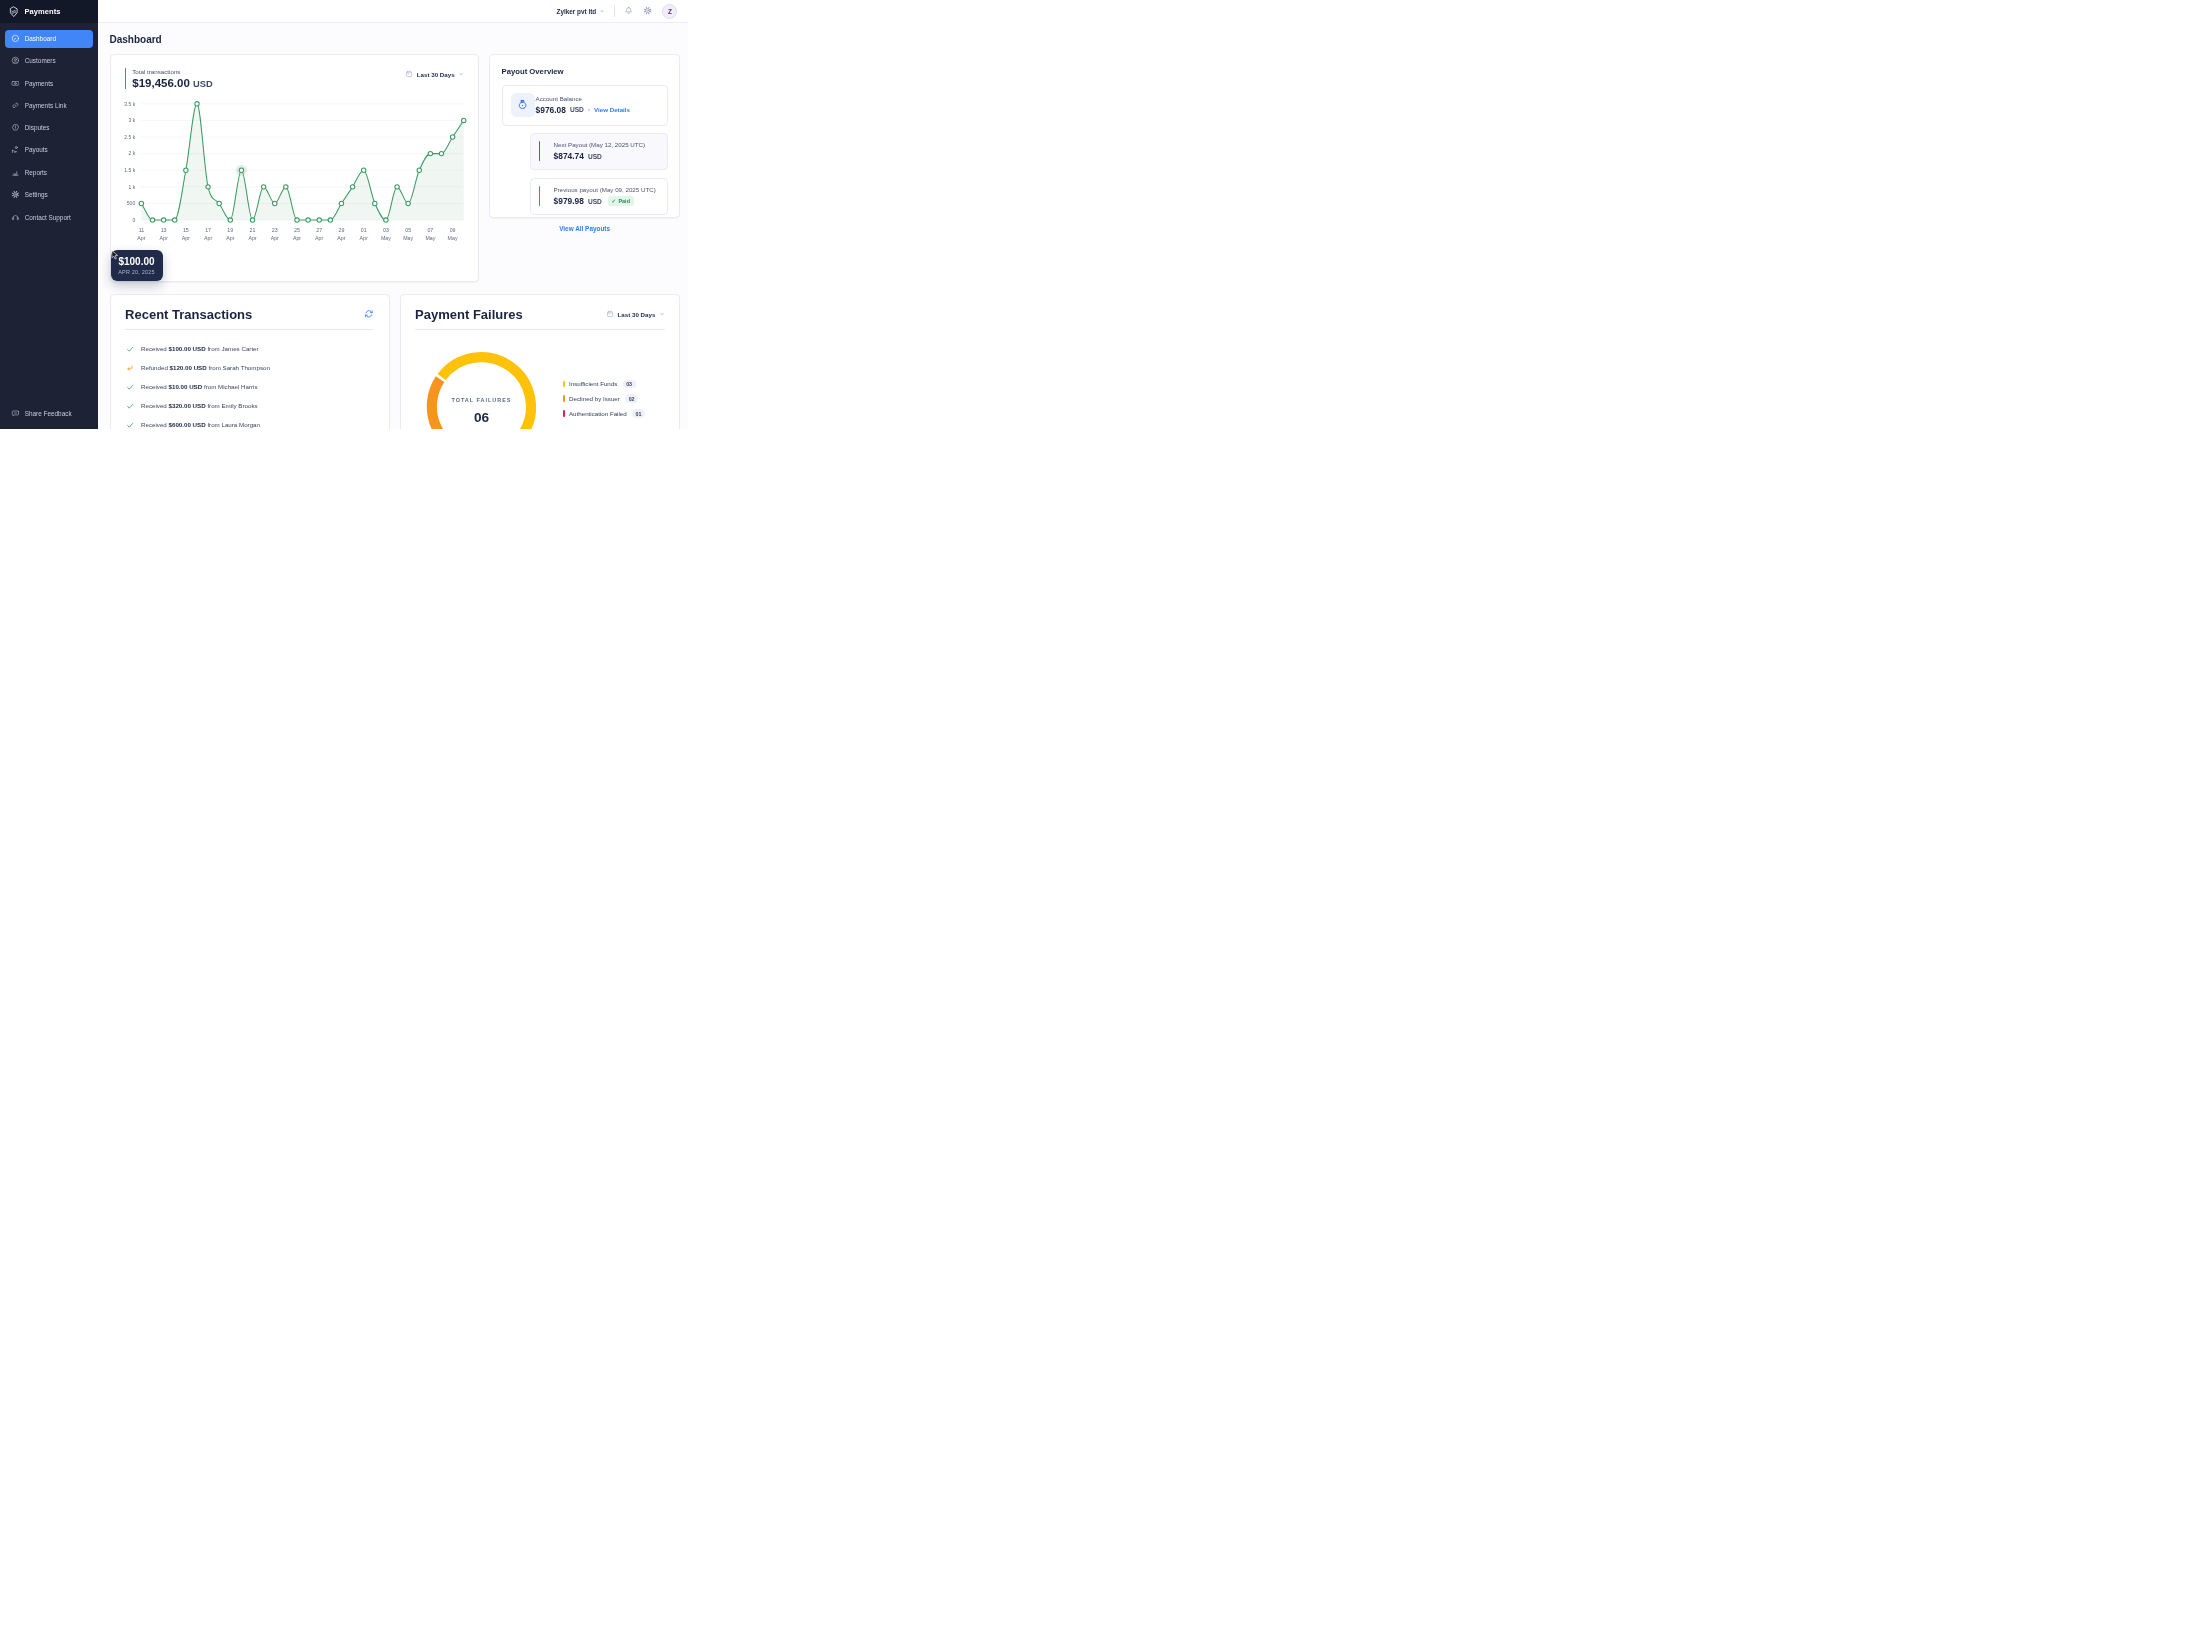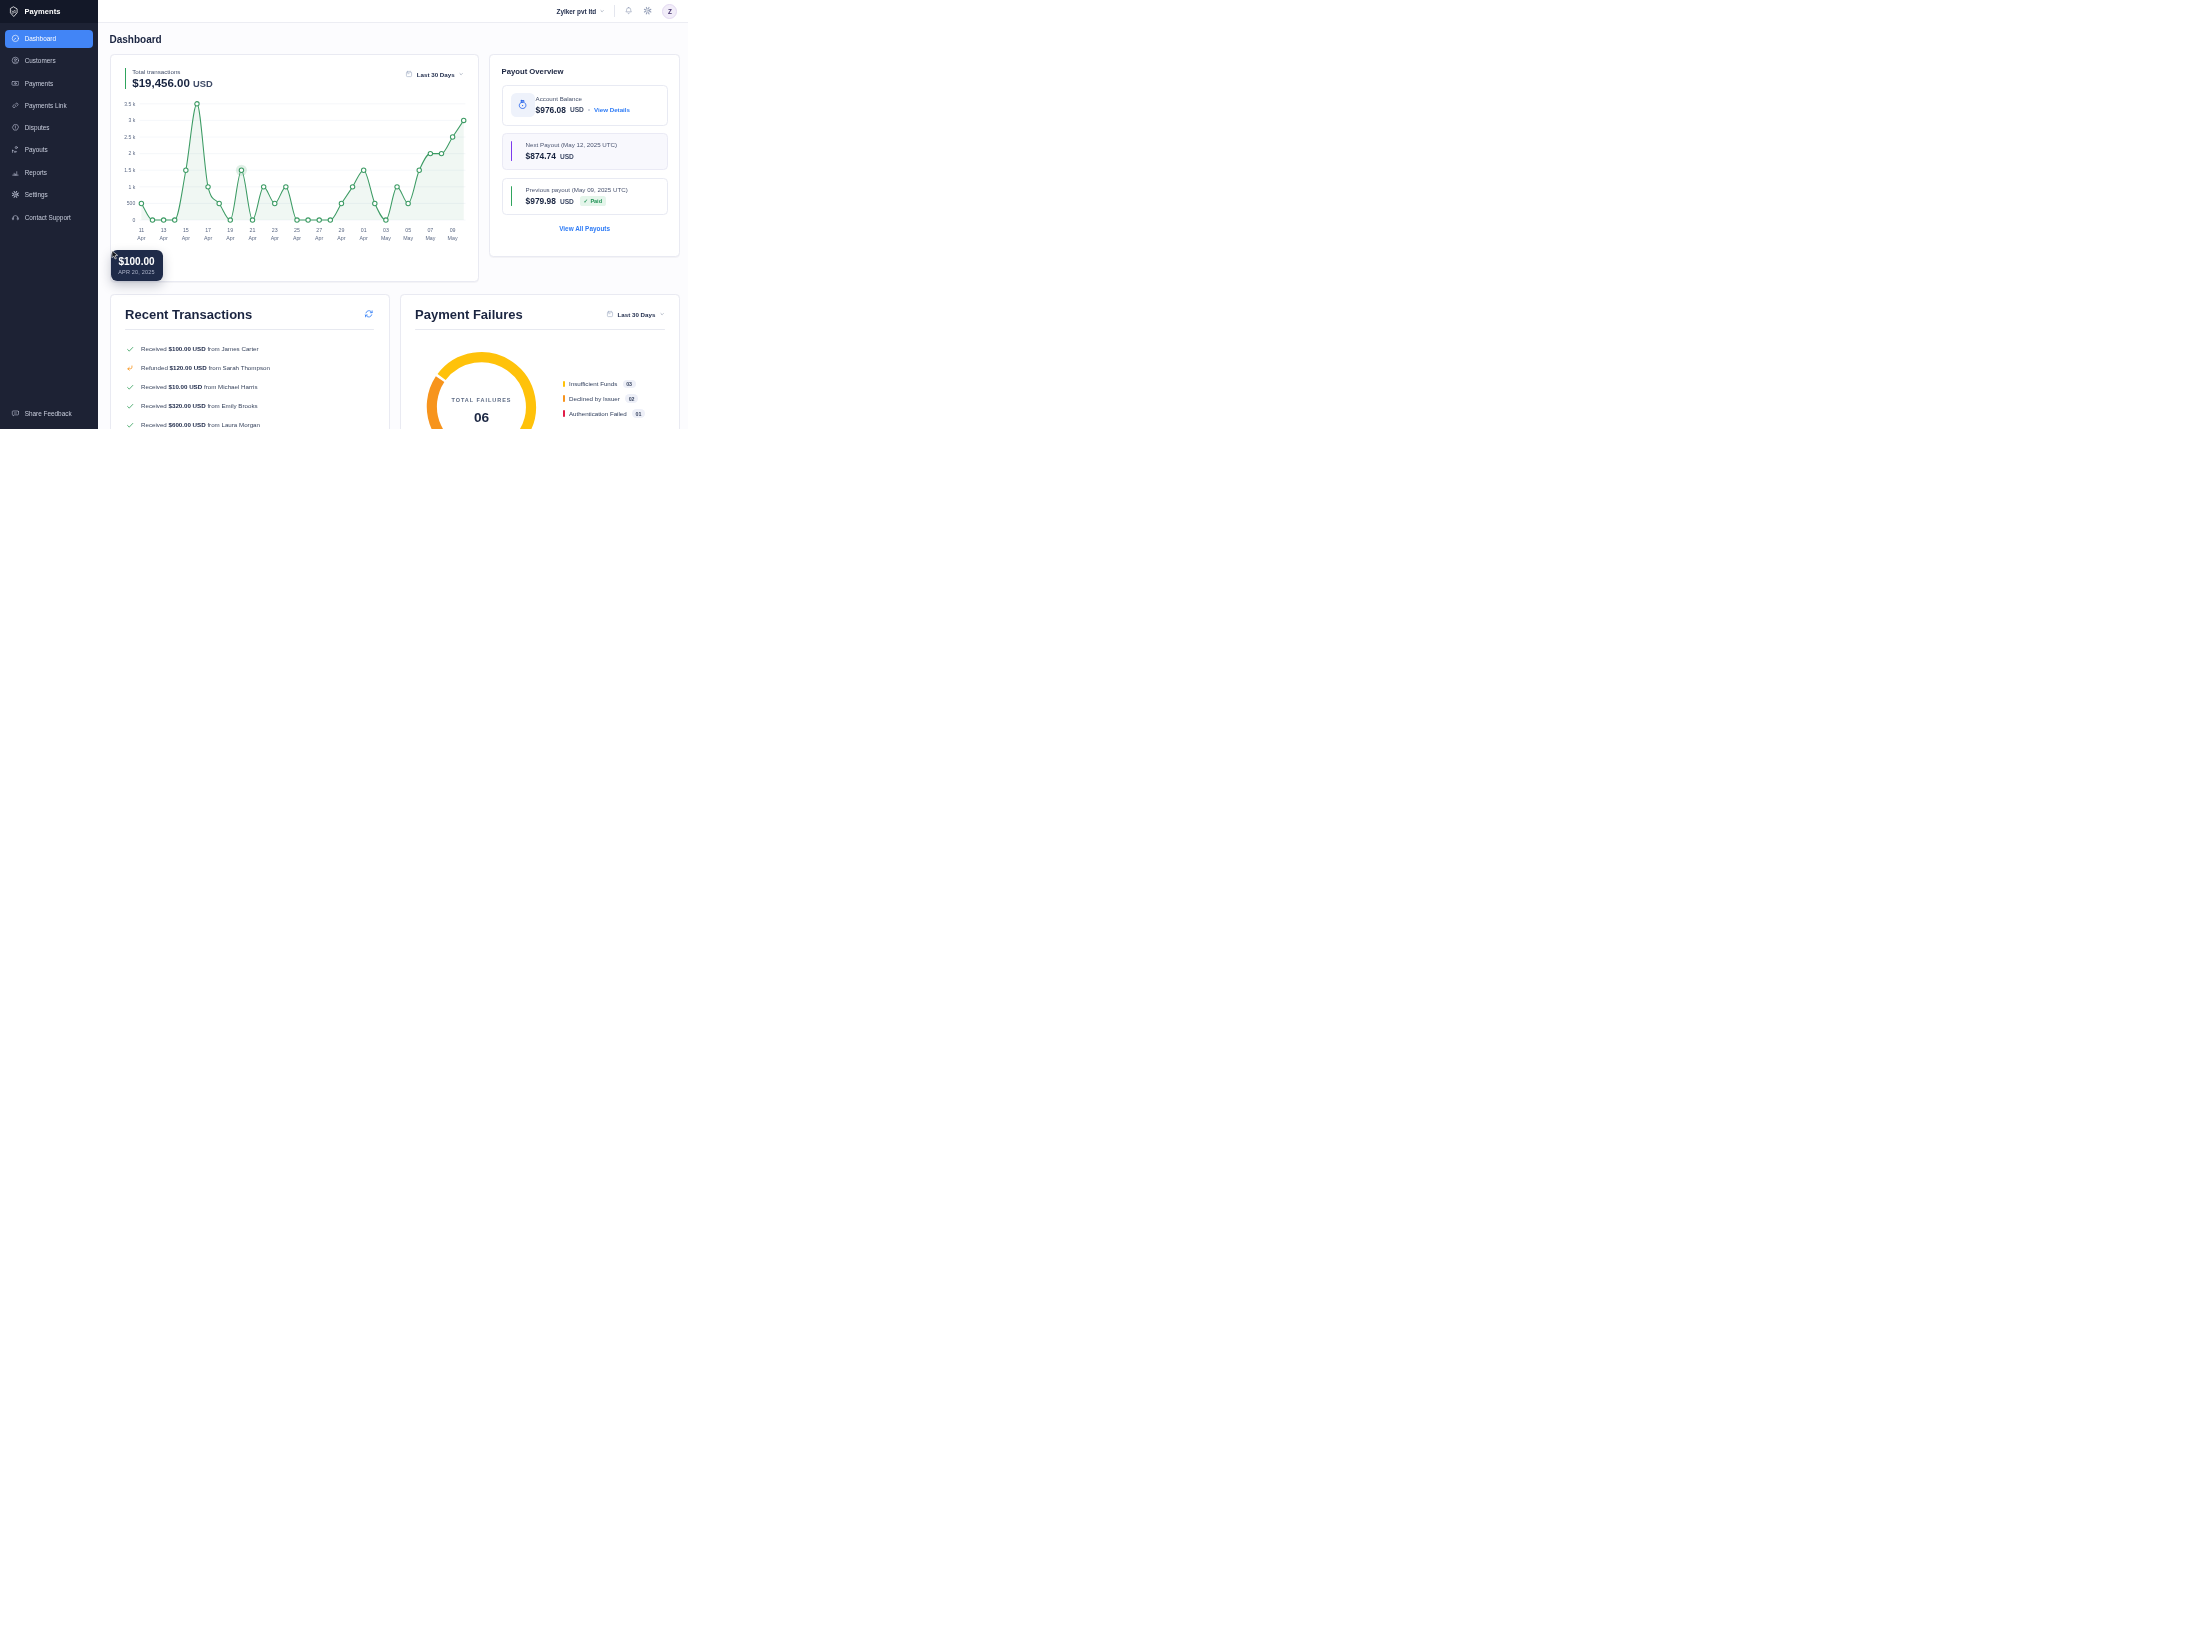--- a/index.html
+++ b/index.html
@@ -42,31 +42,31 @@
   .cur { font-size:9.3px; font-weight:600; color:#3E4A66; }
   .range-btn { display:flex; align-items:center; gap:3.5px; font-size:6.2px; font-weight:600; color:#232F4E; background:none; border:none; font-family:inherit; margin-top:2.6px; cursor:pointer; }
   .range-btn .cal { color:#9AA6C0; display:flex; }
   .range-btn .chev { color:#6A7690; display:flex; }
   #line-svg { display:block; margin-top:6.2px; }
   .tooltip { position:absolute; width:52px; background:#1F2B49; border-radius:6.2px; text-align:center; padding:5.7px 0 5.3px; box-shadow:0 4.4px 10.6px rgba(23,31,61,.25); z-index:3; }
   .tt-amt { color:#fff; font-size:10px; font-weight:800; }
   .tt-date { color:#AEB5CB; font-size:5.5px; margin-top:2.6px; letter-spacing:0.2px; }
   #cursor { position:absolute; z-index:4; }
   
-  .payout-card { height:203px; padding:10.6px 11.5px; }
+  .payout-card { height:164px; padding:10.6px 11.5px; }
   .po-title { font-size:7.7px; font-weight:800; color:#1A2440; margin-top:0.9px; }
   .po-box { border:0.4px solid #E8EAF3; border-radius:4.4px; padding:7.5px 8px; display:flex; gap:1px; align-items:center; margin-top:8.8px; }
   .po-ic { width:24px; height:24px; border-radius:5.3px; background:#EEF2FB; display:flex; align-items:center; justify-content:center; color:#2563EB; flex:none; }
   .po-label { font-size:6.2px; color:#44506B; }
   .po-amount-row { display:flex; align-items:center; gap:4px; margin-top:2.6px; }
   .po-amt { font-size:8.4px; font-weight:800; color:#17233F; }
   .po-cur { font-size:6.6px; font-weight:600; color:#3E4A66; }
   .dot { width:2.2px; height:2.2px; border-radius:50%; background:#C2C8D8; }
   .link { color:#2F7CF6; font-size:6.2px; font-weight:600; text-decoration:none; cursor:pointer; }
-  .po-sub { border-radius:4.4px; padding:7.5px 8px 7.5px 23px; margin-top:7px; position:relative; }
+  .po-sub { border-radius:4.4px; padding:7.5px 8px 7.5px 23px; margin-top:7px; position:relative;margin-left:28px; }
   .po-sub .accent { position:absolute; left:8px; top:7.5px; bottom:7.5px; width:1.8px; border-radius:1.3px; }
   .po-sub.next { background:#F8F8FD; border:0.4px solid #EAEAF5; }
   .po-sub.prev { background:#fff; border:0.4px solid #E8EAF3; margin-top:8px; }
   .po-sub .t { font-size:6.2px; color:#4A5470; }
   .po-sub .amount-row { margin-top:3.1px; display:flex; align-items:center; gap:4px; }
   .badge-paid { background:#E4F5EA; color:#1F9254; font-size:5.5px; font-weight:700; border-radius:2.6px; padding:1.8px 4px; display:inline-flex; gap:2.2px; align-items:center; margin-left:1.8px; }
   .view-all { display:block; text-align:center; margin-top:10.6px; font-size:6.4px; }
   
   .row2 { display:grid; grid-template-columns:280px 280px; gap:10.6px; margin-top:11.5px; }
   .tx-card { height:185px; padding:12px 14.6px; }

